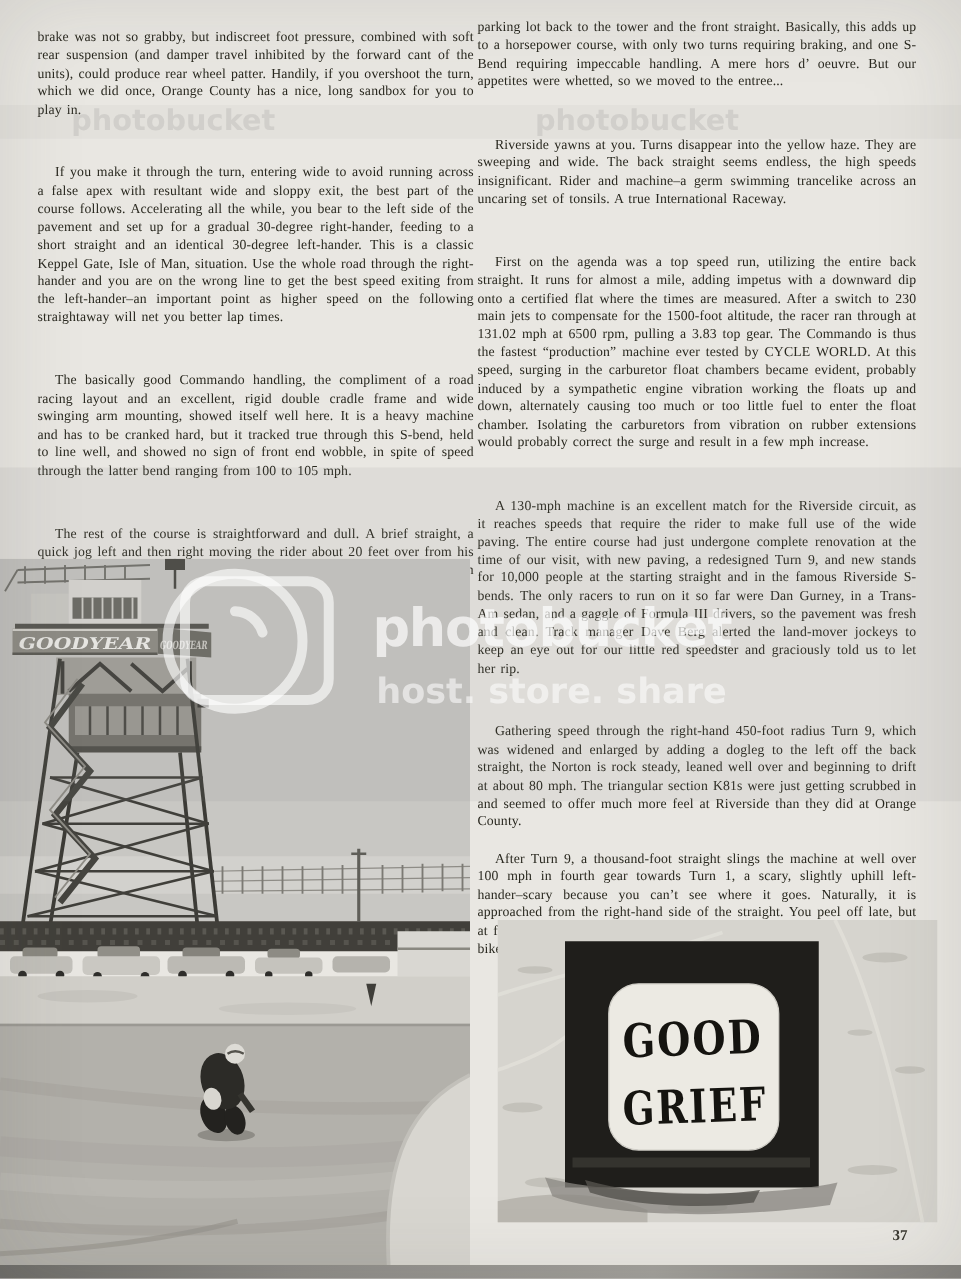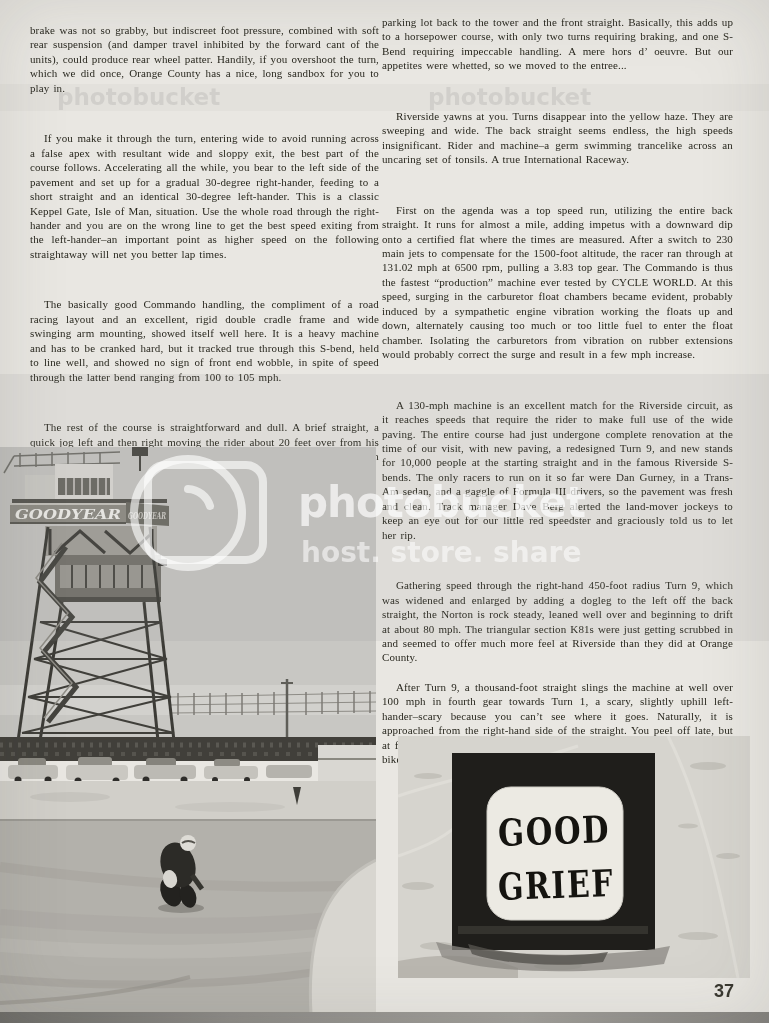--- a/index.html
+++ b/index.html
@@ -36,22 +36,22 @@
   }
   .wm-top span{position:absolute;top:0;}
   .wm-top .t1{left:57px;}
   .wm-top .t2{left:428px;}
   .bottom-strip{
     position:absolute;left:0;top:1012px;width:769px;height:11px;
     background:linear-gradient(90deg,#6e6d69,#8d8b87 30%,#a3a19c 68%,#868480);
   }
   .page-num{
     position:absolute;left:714px;top:981px;
-    font-size:18px;font-weight:bold;color:#38372f;
-    font-family:Liberation Sans, sans-serif;
+    font-size:12px;font-weight:bold;color:#38372f;
+    font-family:Liberation Serif, serif;
   }
 </style>
 </head>
 <body>
 
 <div class="page">
 
   <div class="col col-left">
     <p>brake was not so grabby, but indiscreet foot pressure, combined with soft rear suspension (and damper travel inhibited by the forward cant of the units), could produce rear wheel patter. Handily, if you overshoot the turn, which we did once, Orange County has a nice, long sandbox for you to play in.</p>
     <p class="indent">If you make it through the turn, entering wide to avoid running across a false apex with resultant wide and sloppy exit, the best part of the course follows. Accelerating all the while, you bear to the left side of the pavement and set up for a gradual 30-degree right-hander, feeding to a short straight and an identical 30-degree left-hander. This is a classic Keppel Gate, Isle of Man, situation. Use the whole road through the right-hander and you are on the wrong line to get the best speed exiting from the left-hander–an important point as higher speed on the following straightaway will net you better lap times.</p>

